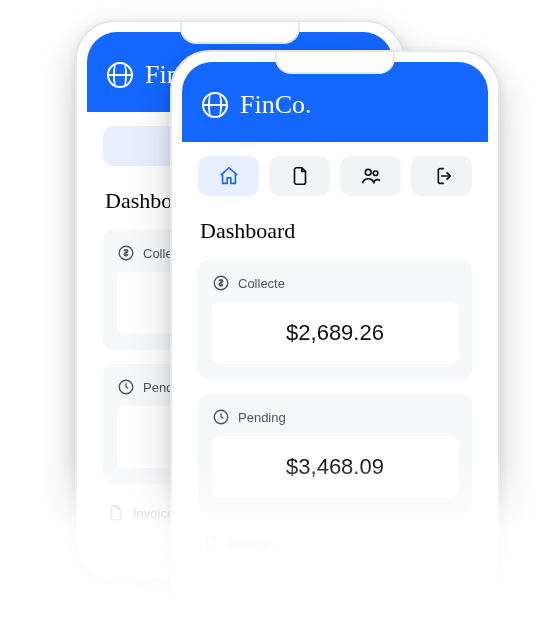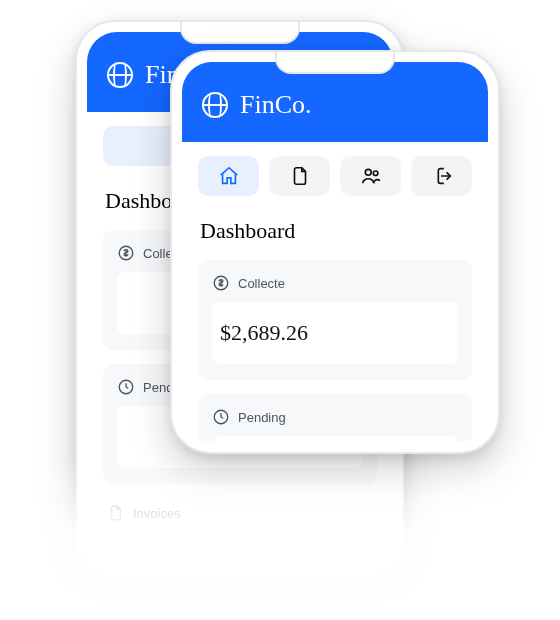--- a/index.html
+++ b/index.html
@@ -10,21 +10,21 @@
   .phone {
     position: absolute;
     width: 330px;
     background: #fff;
     border-radius: 40px;
     box-shadow: 0 18px 40px rgba(0,0,0,0.18), 0 4px 12px rgba(0,0,0,0.10);
     border: 2px solid #e5e7eb;
     overflow: hidden;
   }
   .phone.back { left: 75px; top: 20px; height: 560px; z-index: 1; }
-  .phone.front { left: 170px; top: 50px; height: 404px; z-index: 2; }
+  .phone.front { left: 170px; top: 50px; height: 570px; z-index: 2; }
 
   .notch {
     position: absolute;
     top: 0; left: 50%; transform: translateX(-50%);
     width: 120px; height: 22px;
     background: #fff;
     border: 2px solid #e5e7eb;
     border-top: none;
     border-bottom-left-radius: 16px;
     border-bottom-right-radius: 16px;
@@ -111,23 +111,24 @@
     align-items: center;
     gap: 8px;
     color: #4b5563;
     font-family: -apple-system, Helvetica, Arial, sans-serif;
     font-size: 13px;
   }
   .card-head svg { width: 18px; height: 18px; stroke: #4b5563; fill: none; stroke-width: 1.8; }
   .card-value {
     background: #fff;
     border-radius: 8px;
+    text-align: center;
     padding: 18px 8px;
     font-size: 22px;
-    font-family: Liberation Serif, serif;
+    font-family: Liberation Sans, sans-serif;
     color: #111;
   }
   .card.empty .card-value { height: 62px; padding: 0; }
 
   .list-head {
     display: flex;
     align-items: center;
     gap: 8px;
     color: #9ca3af;
     font-family: -apple-system, Helvetica, Arial, sans-serif;

